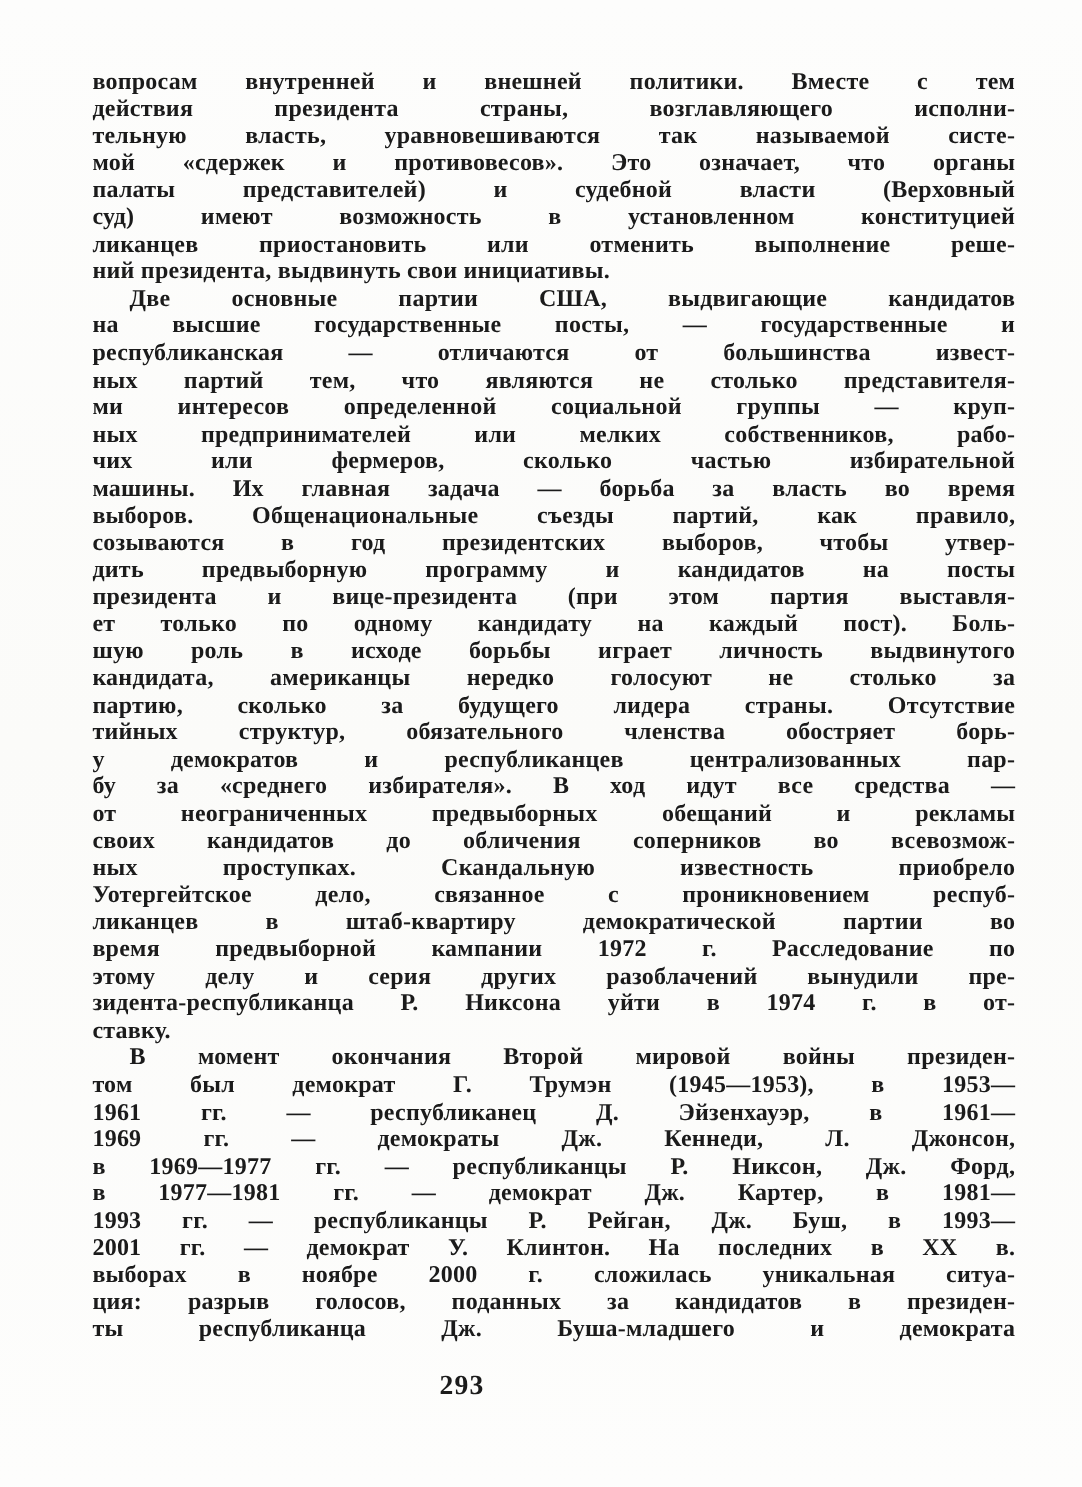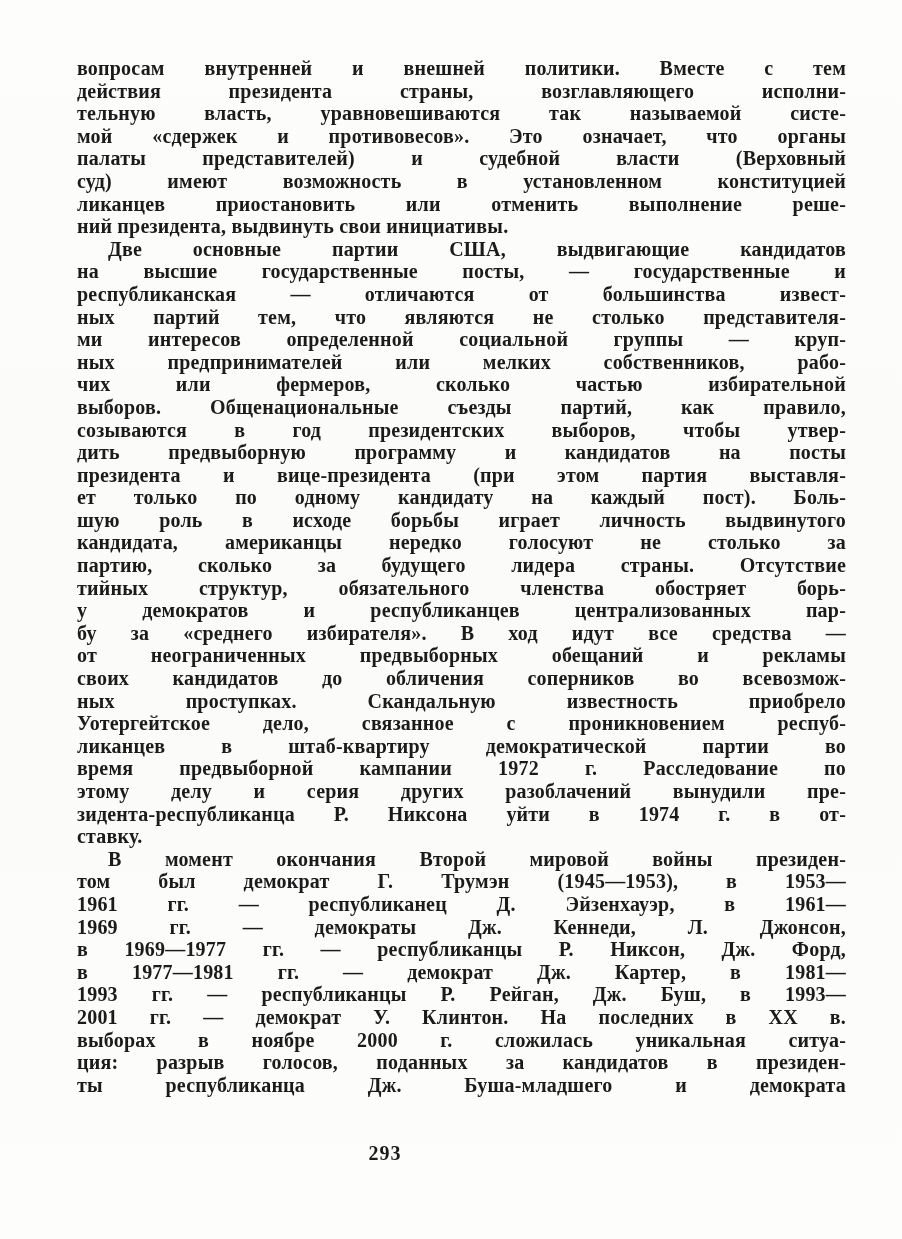--- a/index.html
+++ b/index.html
@@ -48,21 +48,21 @@
   }
   .text-line.para-end {
     text-align-last: left;
   }
   .page-number {
     position: absolute;
     left: 353px;
     top: 1142px;
     width: 64px;
     text-align: center;
-    font-size: 20px;
+    font-size: 23px;
     font-weight: 700;
     letter-spacing: 1px;
     color: #1b1b1b;
   }
 </style>
 </head>
 <body>
 
 <div class="book-page">
   <div class="page-text" id="page-text">
@@ -77,20 +77,21 @@
         <div class="text-line para-end">ний президента, выдвинуть свои инициативы.</div>
       </div>
       <div class="paragraph">
         <div class="text-line indent-first">Две основные партии США, выдвигающие кандидатов</div>
         <div class="text-line">на высшие государственные посты, — государственные и</div>
         <div class="text-line">республиканская — отличаются от большинства извест-</div>
         <div class="text-line">ных партий тем, что являются не столько представителя-</div>
         <div class="text-line">ми интересов определенной социальной группы — круп-</div>
         <div class="text-line">ных предпринимателей или мелких собственников, рабо-</div>
         <div class="text-line">чих или фермеров, сколько частью избирательной</div>
+        <div class="text-line">машины. Их главная задача — борьба за власть во время</div>
         <div class="text-line">выборов. Общенациональные съезды партий, как правило,</div>
         <div class="text-line">созываются в год президентских выборов, чтобы утвер-</div>
         <div class="text-line">дить предвыборную программу и кандидатов на посты</div>
         <div class="text-line">президента и вице-президента (при этом партия выставля-</div>
         <div class="text-line">ет только по одному кандидату на каждый пост). Боль-</div>
         <div class="text-line">шую роль в исходе борьбы играет личность выдвинутого</div>
         <div class="text-line">кандидата, американцы нередко голосуют не столько за</div>
         <div class="text-line">партию, сколько за будущего лидера страны. Отсутствие</div>
         <div class="text-line">тийных структур, обязательного членства обостряет борь-</div>
         <div class="text-line">у демократов и республиканцев централизованных пар-</div>

